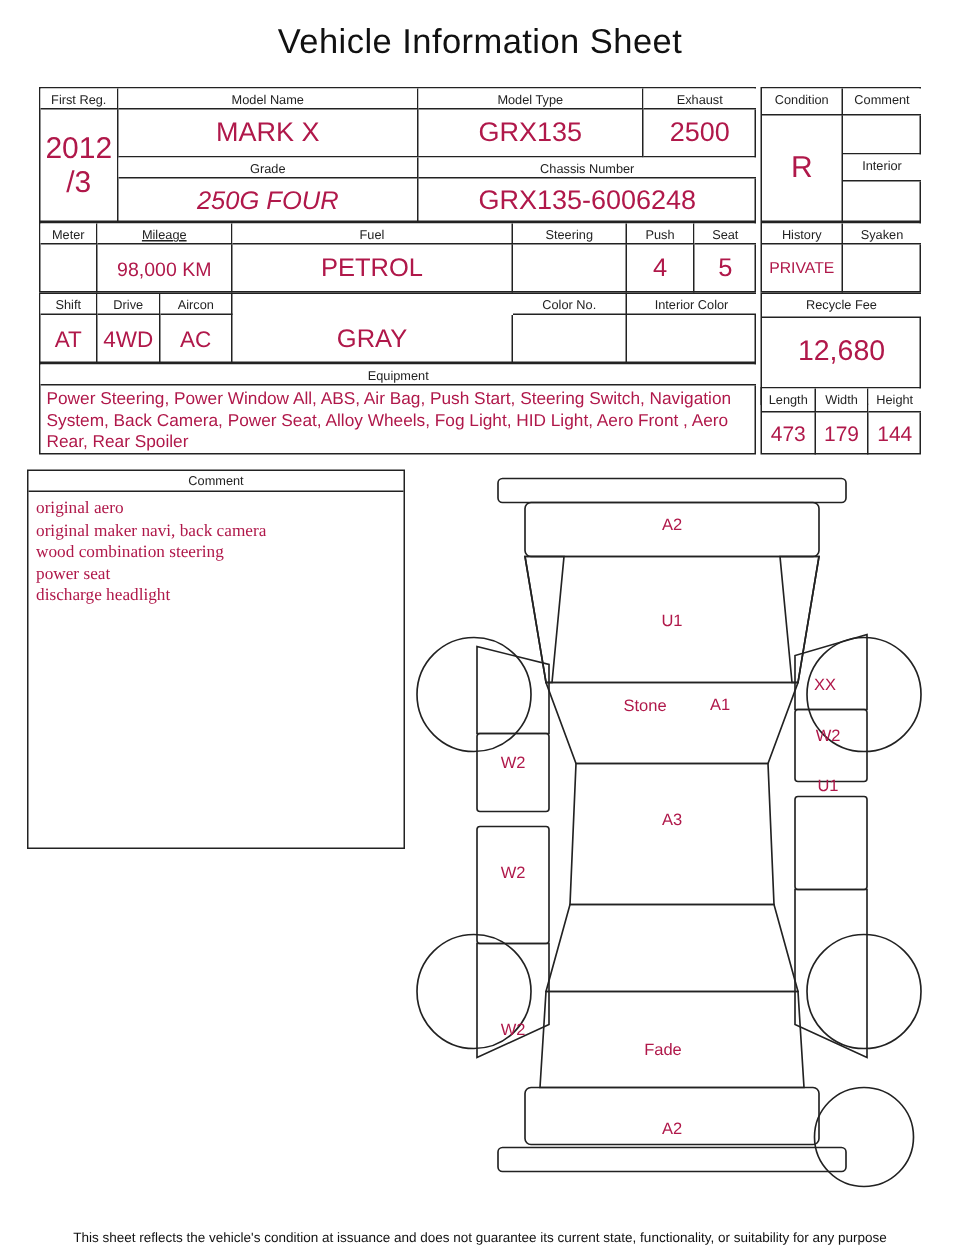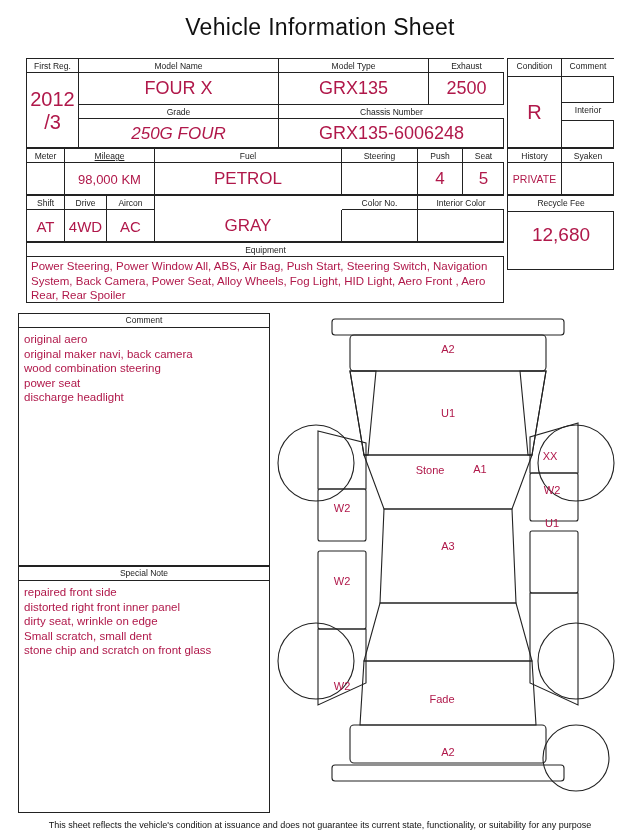--- a/index.html
+++ b/index.html
@@ -68,20 +68,21 @@
     text-align: center;
     border-bottom: 1px solid #222;
     line-height: 13px;
   }
   .cmt-body {
     color: #b0184a;
     font-size: 11.5px;
     line-height: 14.5px;
     padding: 4px 5px;
     white-space: pre-line;
+    font-family: Liberation Serif, serif;
   }
   .footer {
     position: absolute;
     left: 26px; top: 820px;
     width: 588px;
     font-size: 9px;
     text-align: center;
     color: #111;
   }
   .diagram { position: absolute; left: 276px; top: 313px; width: 340px; height: 490px; }
@@ -107,21 +108,21 @@
     <div class="cell hdr" style="left:0;   top:0;  width:52px;  height:14px;">First Reg.</div>
     <div class="cell hdr" style="left:52px; top:0; width:200px; height:14px;">Model Name</div>
     <div class="cell hdr" style="left:252px;top:0; width:150px; height:14px;">Model Type</div>
     <div class="cell hdr" style="left:402px;top:0; width:75px;  height:14px; border-right:none;">Exhaust</div>
 
     <div class="cell" style="left:0;   top:14px; width:52px; height:75px; border-bottom:none;">
       <div class="bigval" style="font-size:20px; white-space:pre-line; line-height:1.15; text-align:center;">2012
 /3</div>
     </div>
     <div class="cell" style="left:52px; top:14px; width:200px; height:32px;">
-      <div class="bigval" style="font-size:18px;">FOUR X</div>
+      <div class="bigval" style="font-size:18px;">MARK X</div>
     </div>
     <div class="cell" style="left:252px;top:14px; width:150px; height:32px;">
       <div class="bigval" style="font-size:18px;">GRX135</div>
     </div>
     <div class="cell" style="left:402px;top:14px; width:75px; height:32px; border-right:none;">
       <div class="bigval" style="font-size:18px;">2500</div>
     </div>
 
     <div class="cell hdr" style="left:252px;top:46px; width:225px; height:14px; border-right:none;">Chassis Number</div>
     <div class="cell hdr" style="left:52px; top:46px; width:200px; height:14px;">Grade</div>
@@ -221,38 +222,44 @@
     </div>
   </div>
 
   <div class="box" style="left:26px; top:242px; width:478px; height:61px;">
     <div class="cell hdr" style="left:0; top:0; width:477px; height:14px; border-right:none;">Equipment</div>
     <div style="position:absolute; left:0; top:14px; width:477px; height:46px;">
       <div class="equip-text">Power Steering, Power Window  All, ABS, Air Bag, Push Start, Steering Switch, Navigation System, Back Camera, Power Seat, Alloy Wheels, Fog Light, HID Light, Aero Front , Aero Rear, Rear Spoiler</div>
     </div>
   </div>
 
+  <div class="box" style="left:507px; top:258px; width:107px; height:45px;">
+    <div class="cell hdr" style="left:0;  top:0; width:36px; height:16px;">Length</div>
+    <div class="cell hdr" style="left:36px;top:0; width:35px; height:16px;">Width</div>
+    <div class="cell hdr" style="left:71px;top:0; width:35px; height:16px; border-right:none;">Height</div>
+    <div class="cell" style="left:0;  top:16px; width:36px; height:28px; border-bottom:none;">
+      <div class="bigval" style="font-size:14px;">473</div>
+    </div>
+    <div class="cell" style="left:36px;top:16px; width:35px; height:28px; border-bottom:none;">
+      <div class="bigval" style="font-size:14px;">179</div>
+    </div>
+    <div class="cell" style="left:71px;top:16px; width:35px; height:28px; border-right:none; border-bottom:none;">
+      <div class="bigval" style="font-size:14px;">144</div>
+    </div>
+  </div>
 
   <div class="box" style="left:18px; top:313px; width:252px; height:253px;">
     <div class="cmt-title">Comment</div>
     <div class="cmt-body">original aero
 original maker navi, back camera
 wood combination steering
 power seat
 discharge headlight</div>
   </div>
 
-  <div class="box" style="left:18px; top:566px; width:252px; height:247px;">
-    <div class="cmt-title">Special Note</div>
-    <div class="cmt-body">repaired front side
-distorted right front inner panel
-dirty seat, wrinkle on edge
-Small scratch, small dent
-stone chip and scratch on front glass</div>
-  </div>
 
   <div class="diagram">
     <svg width="340" height="490" viewBox="0 0 340 490" xmlns="http://www.w3.org/2000/svg">
 
       <circle class="dg" cx="40" cy="150" r="38"></circle>
       <circle class="dg" cx="300" cy="150" r="38"></circle>
       <circle class="dg" cx="40" cy="348" r="38"></circle>
       <circle class="dg" cx="300" cy="348" r="38"></circle>
       <circle class="dg" cx="300" cy="445" r="33"></circle>
 

